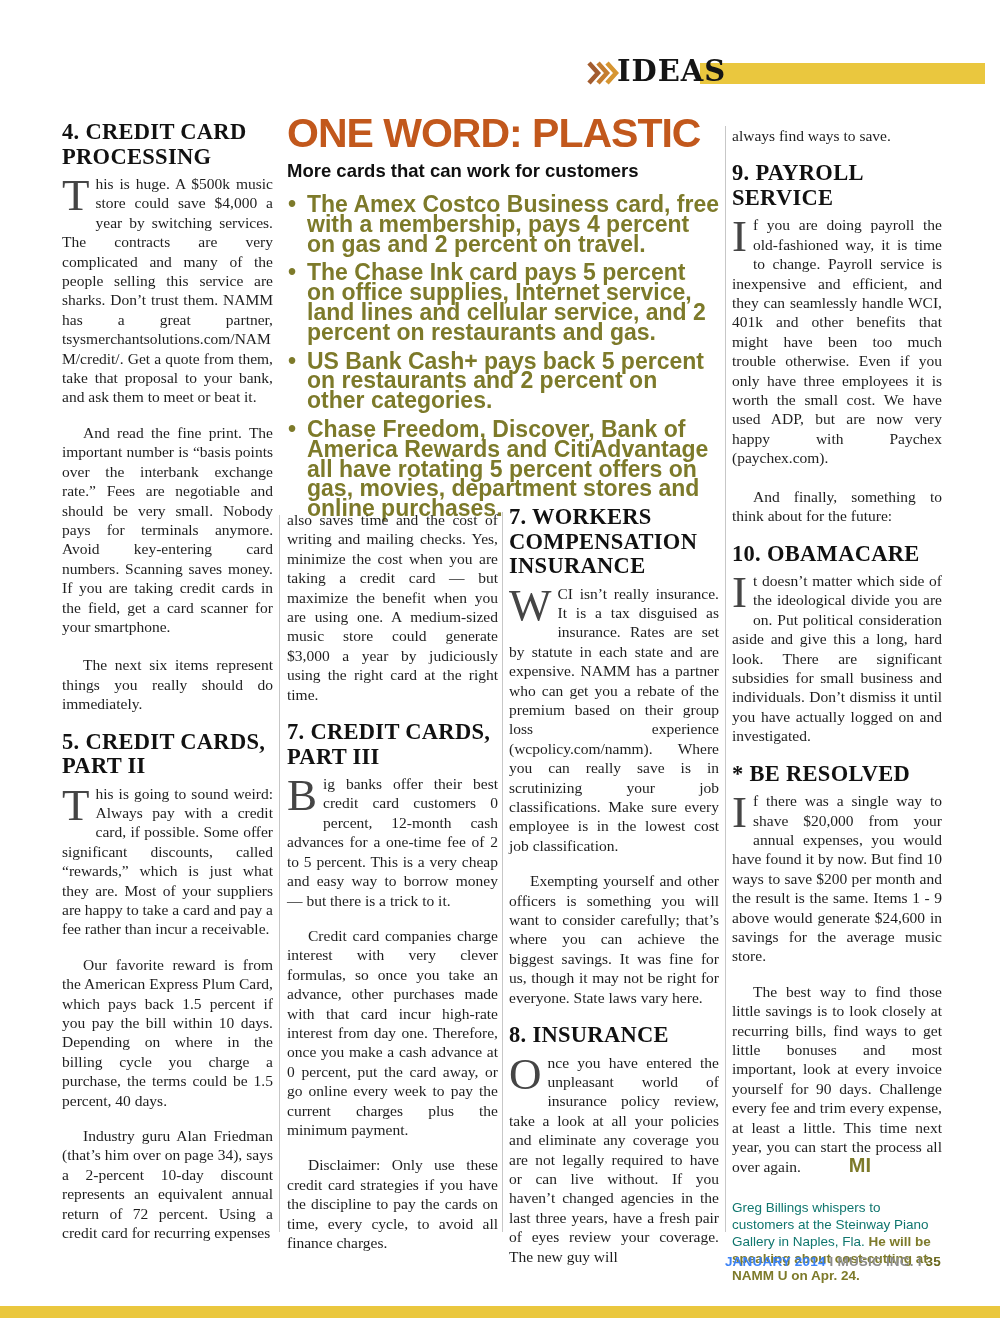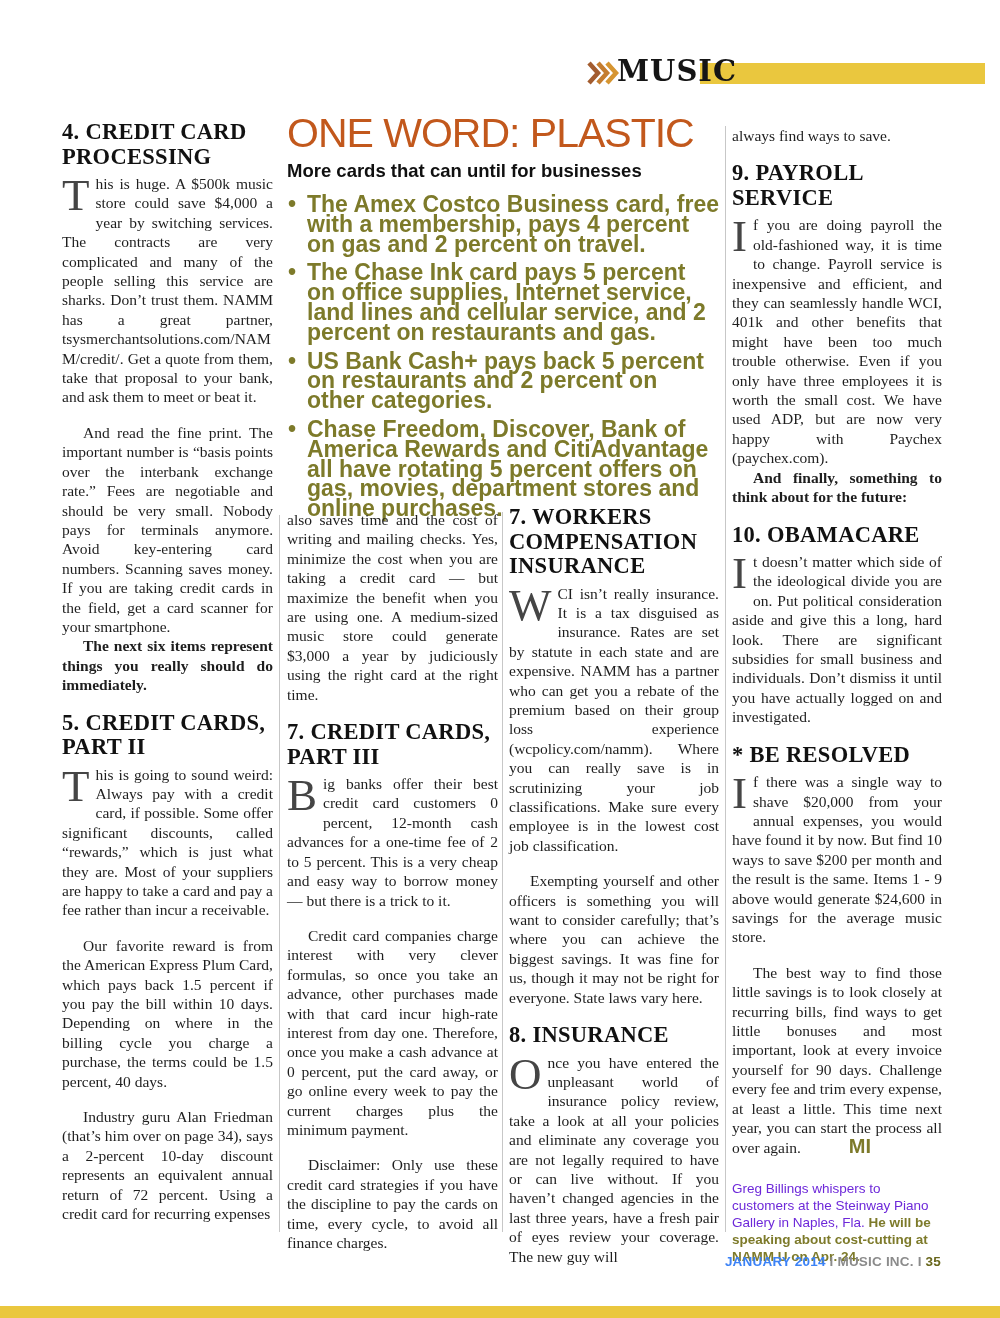--- a/index.html
+++ b/index.html
@@ -2,54 +2,54 @@
 <html lang="en"><head>
 <meta charset="utf-8">
 <style>
   html,body{margin:0;padding:0;background:#ffffff;}
   #page{position:relative;width:1000px;height:1318px;background:#ffffff;overflow:hidden;
         font-family:"Liberation Serif",serif;}
   
   .bt{font-size:15.5px;line-height:19.4px;color:#1e1e1e;text-align:justify;margin:0;
       overflow-wrap:break-word;hyphens:auto;-webkit-hyphens:auto;}
   .indent{text-indent:21px;margin-top:16px;}
-  .callout{font-weight:bold;text-indent:21px;}
+  .callout{font-weight:normal;text-indent:21px;margin-top:19px;}
   .h{font-weight:bold;font-size:22.5px;line-height:24.5px;color:#111111;
      letter-spacing:0.3px;margin:16px 0 5px;}
   .h.first{margin-top:0;}
   .dc{float:left;font-size:45px;line-height:37px;color:#454545;font-weight:400;margin:3px 6px 0 0;}
   .col{position:absolute;}
   #col1{left:62px;top:120px;width:211px;}
   #col2{left:287px;top:510px;width:211px;}
   #col3{left:509px;top:505px;width:210px;}
   #col4{left:732px;top:126px;width:210px;}
   
   #plastic{position:absolute;left:287px;top:112px;width:432px;font-family:"Liberation Sans",sans-serif;}
-  .p-title{font-size:41px;line-height:43px;letter-spacing:-1px;color:#c2581c;margin:0;font-weight:400;}
+  .p-title{font-size:41px;line-height:43px;letter-spacing:-1px;color:#c2581c;margin:0;font-weight:700;}
   .p-sub{font-size:18.5px;font-weight:bold;color:#101010;margin:5px 0 13px;}
   .p-list{list-style:none;margin:0;padding:0;}
   .p-list li{position:relative;padding-left:20px;font-size:23px;line-height:19.8px;
              font-weight:bold;color:#7d7a2a;margin-bottom:9px;text-align:left;}
   .p-list li::before{content:"\2022";position:absolute;left:1px;}
   
   .vr{position:absolute;width:1px;background:#c7c7c7;}
   #vr1{left:279px;top:515px;height:717px;}
   #vr2{left:502px;top:512px;height:720px;}
   #vr3{left:725px;top:126px;height:1106px;}
   
   #masthead{position:absolute;left:586px;top:58px;width:399px;height:28px;}
   #m-bar{position:absolute;left:114px;top:5px;width:285px;height:21px;background:#eac73e;}
   #m-chev{position:absolute;left:0;top:3px;}
   #m-title{position:absolute;left:31px;top:-1px;font-family:"DejaVu Serif",serif;font-weight:bold;
            font-size:29px;line-height:29px;letter-spacing:1px;color:#151515;}
   
   .mi{font-family:"Liberation Sans",sans-serif;font-weight:bold;font-size:20px;color:#7d7a2a;padding-left:44px;}
   .fn{margin-top:22px;font-family:"Liberation Sans",sans-serif;font-size:13.5px;line-height:17px;
       text-align:left;text-indent:0;}
-  .fn-g{color:#6d28d9;}
+  .fn-g{color:#0f766e;}
   .fn-o{color:#7d7a2a;font-weight:bold;}
   
   #folio{position:absolute;top:1254px;right:59px;font-family:"Liberation Sans",sans-serif;
          font-size:13.5px;font-weight:bold;letter-spacing:0.2px;}
   #folio .f-issue{color:#3b82f6;}
   #folio .f-mag{color:#8b8b8b;}
   #folio .f-page{color:#68661b;}
   #bottombar{position:absolute;left:0;top:1306px;width:1000px;height:12px;background:#eac73e;}
 </style>
 </head>
@@ -57,26 +57,26 @@
 
 <div id="page">
 
   <div id="masthead">
     <div id="m-bar"></div>
     <svg id="m-chev" width="33" height="24" viewBox="0 0 33 24">
       <path d="M3 2 L12 12 L3 22" fill="none" stroke="#a35c2f" stroke-width="4.5"></path>
       <path d="M12 2 L21 12 L12 22" fill="none" stroke="#c57d2f" stroke-width="4.5"></path>
       <path d="M21 2 L30 12 L21 22" fill="none" stroke="#d69531" stroke-width="4.5"></path>
     </svg>
-    <div id="m-title">MUSIC</div>
+    <div id="m-title">IDEAS</div>
   </div>
 
   <div id="plastic">
     <h1 class="p-title">ONE WORD: PLASTIC</h1>
-    <div class="p-sub">More cards that can until for businesses</div>
+    <div class="p-sub">More cards that can work for customers</div>
     <ul class="p-list">
       <li>The Amex Costco Business card, free with a membership, pays 4 percent on gas and 2 percent on travel.</li>
       <li>The Chase Ink card pays 5 percent on office supplies, Internet service, land lines and cellular service, and 2 percent on restaurants and gas.</li>
       <li>US Bank Cash+ pays back 5 percent on restaurants and 2 percent on other categories.</li>
       <li>Chase Freedom, Discover, Bank of America Rewards and CitiAdvantage all have rotating 5 percent offers on gas, movies, department stores and online purchases.</li>
     </ul>
   </div>
 
   <div id="col1" class="col">
     <h2 class="h first">4. CREDIT CARD PROCESSING</h2>

